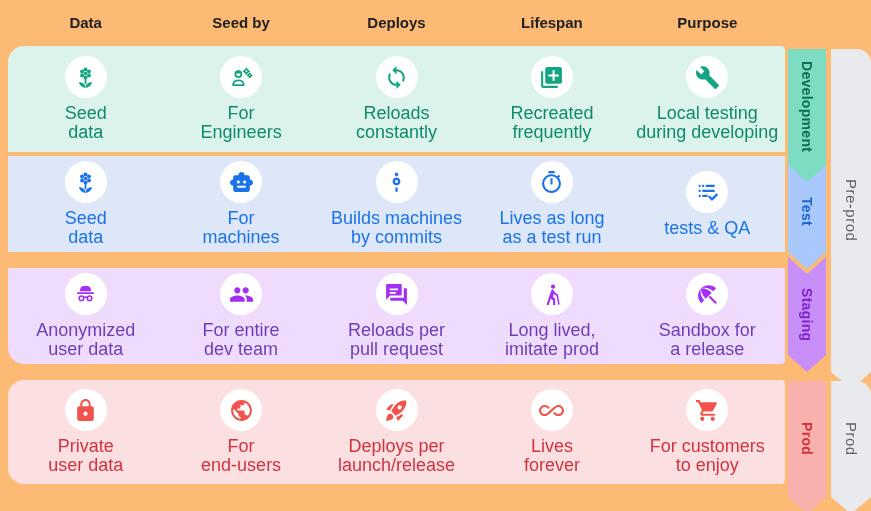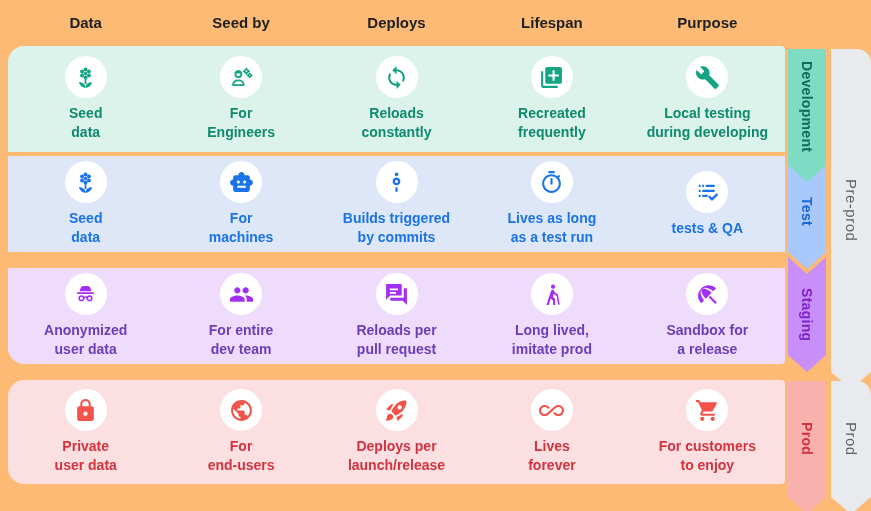--- a/index.html
+++ b/index.html
@@ -14,21 +14,21 @@
   
   .env-row{position:absolute;left:8px;width:777px;background:var(--bg);}
   .row-dev{top:46px;height:106px;border-radius:16px 4px 0 0;}
   .row-test{top:156px;height:96px;}
   .row-staging{top:268px;height:96px;border-radius:0 0 4px 16px;}
   .row-prod{top:380px;height:104px;border-radius:16px 4px 4px 16px;}
   .cells{display:flex;height:100%;}
   .cell{flex:1;display:flex;flex-direction:column;align-items:center;justify-content:center;gap:6px;text-align:center;}
   .icon-circle{width:42px;height:42px;border-radius:50%;background:#fff;display:flex;align-items:center;justify-content:center;color:var(--icon);}
   .icon-circle svg{width:25px;height:25px;display:block;}
-  .cell-label{font-size:14px;line-height:19px;font-weight:700;color:var(--fg);}
+  .cell-label{font-size:18px;line-height:19px;font-weight:400;color:var(--fg);}
   .cell-label span{display:block;}
   
   .ribbon{position:absolute;display:flex;align-items:center;justify-content:center;}
   .ribbon-label{writing-mode:vertical-rl;font-size:14px;font-weight:700;letter-spacing:.3px;white-space:nowrap;}
   .env-ribbon{left:788px;width:38px;}
   .arrow-bottom{clip-path:polygon(0 0,100% 0,100% calc(100% - 17px),50% 100%,0 calc(100% - 17px));}
   .notch-top{clip-path:polygon(0 0,50% 17px,100% 0,100% calc(100% - 17px),50% 100%,0 calc(100% - 17px));}
   .ribbon-dev{top:49px;height:116px;z-index:6;padding-bottom:17px;}
   .ribbon-test{top:153px;height:116px;z-index:5;}
   .ribbon-staging{top:257px;height:115px;z-index:4;}
@@ -170,21 +170,21 @@
           <div class="icon-circle">
             <svg viewBox="0 0 24 24">
               <g fill="currentColor">
                 <circle cx="12" cy="4.2" r="1.7"></circle>
                 <path d="M12 7.3c-2.05 0-3.7 1.65-3.7 3.7s1.65 3.7 3.7 3.7 3.7-1.65 3.7-3.7S14.05 7.3 12 7.3zm0 5.2c-.83 0-1.5-.67-1.5-1.5s.67-1.5 1.5-1.5 1.5.67 1.5 1.5-.67 1.5-1.5 1.5z"></path>
                 <rect x="10.9" y="16.6" width="2.2" height="4.6" rx="1.1"></rect>
               </g>
             </svg>
           </div>
           <div class="cell-label">
-            <span>Builds triggered</span>
+            <span>Builds machines</span>
             <span>by commits</span>
           </div>
         </div>
         <div class="cell">
           <div class="icon-circle">
             <svg viewBox="0 0 24 24">
               <path fill="currentColor" d="M15 1H9v2h6V1zm-4 13h2V8h-2v6zm8.03-6.61l1.42-1.42c-.43-.51-.9-.99-1.41-1.41l-1.42 1.42C16.07 4.74 14.12 4 12 4c-4.97 0-9 4.03-9 9s4.02 9 9 9 9-4.03 9-9c0-2.12-.74-4.07-1.97-5.61zM12 20c-3.87 0-7-3.13-7-7s3.13-7 7-7 7 3.13 7 7-3.13 7-7 7z"></path>
             </svg>
           </div>
           <div class="cell-label">

